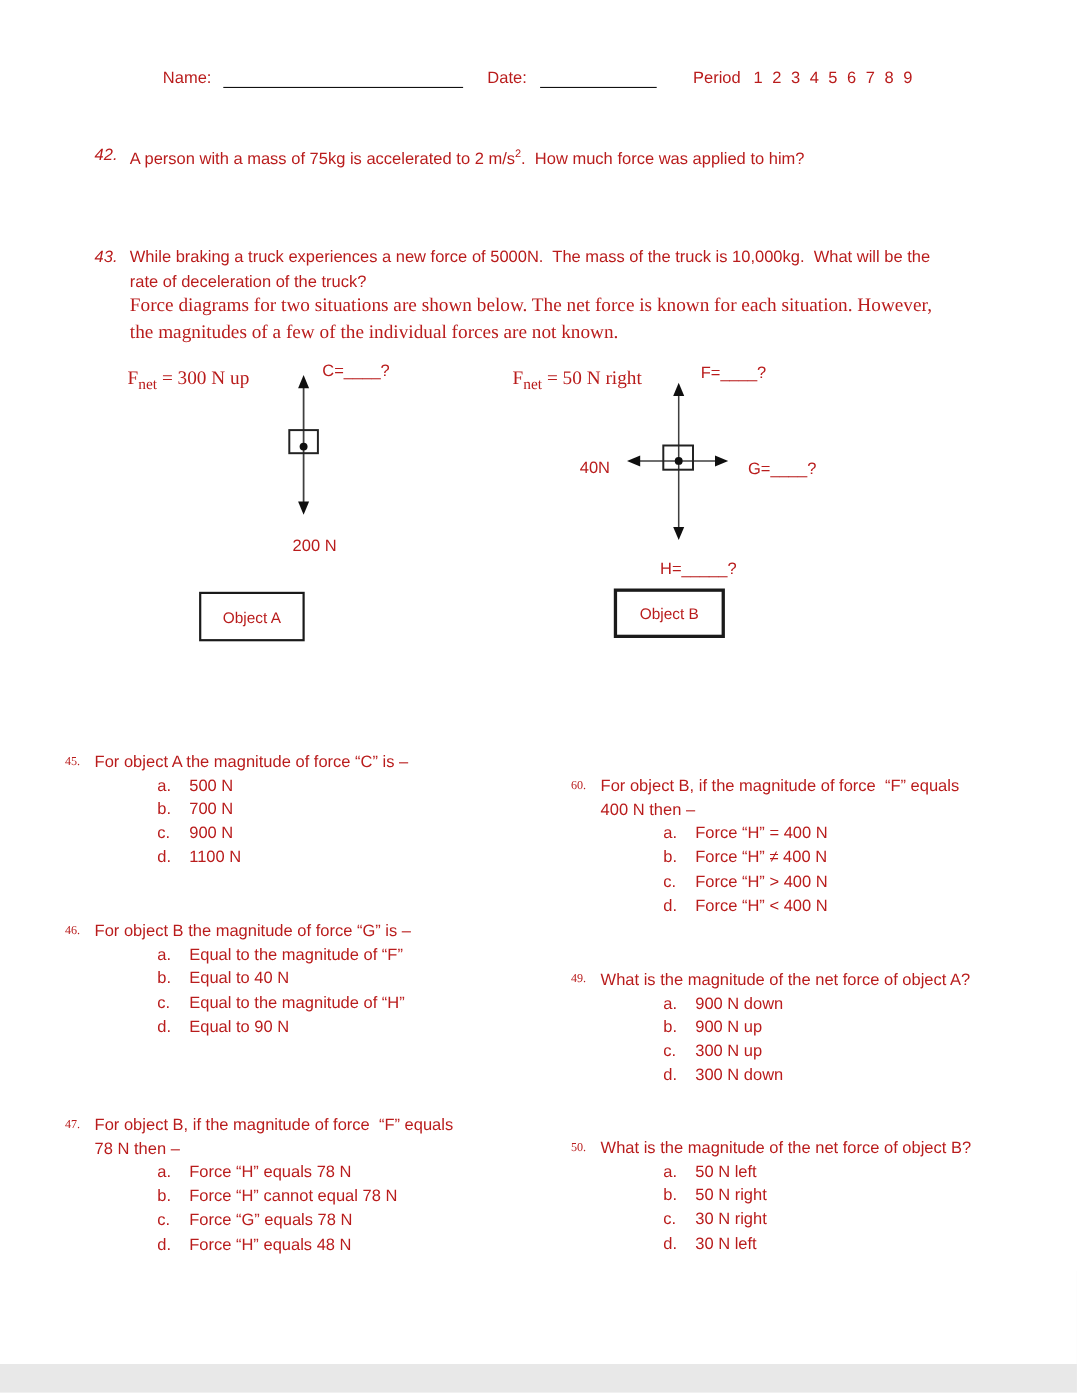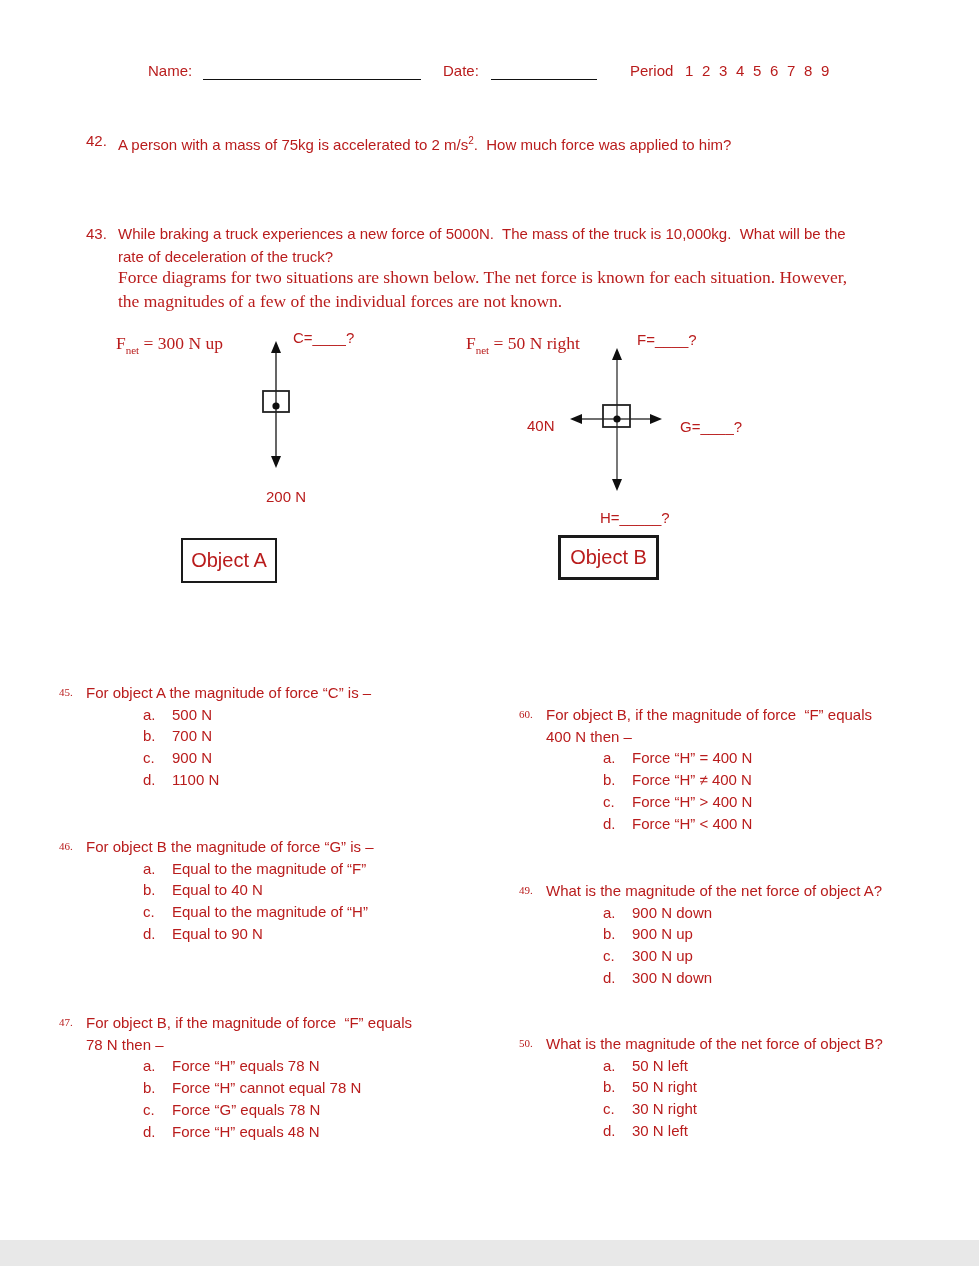--- a/index.html
+++ b/index.html
@@ -12,33 +12,33 @@
   .abs{position:absolute;}
   .serif{font-family:"Liberation Serif",serif;}
   .keep-ws{white-space:pre-wrap;}
   .blank-line{display:inline-block;border-bottom:1.5px solid #111;}
   .period-nums{word-spacing:4.5px;}
 
   
   .question{position:absolute;line-height:21.7px;}
   .q-head{display:flex;}
   .q-num{flex:none;width:27px;font-family:"Liberation Serif",serif;font-size:11px;}
-  .q-num-sans{flex:none;width:32px;font-family:"Liberation Sans",sans-serif;}
+  .q-num-sans{flex:none;width:32px;font-family:"Liberation Sans",sans-serif;font-style:italic;}
   .q-line2{margin-left:27px;}
   .option{display:flex;}
   .opt-letter{flex:none;margin-left:84px;width:29px;}
 
   
   .diag-label{position:absolute;font-size:15px;}
   .fnet{position:absolute;font-family:"Liberation Serif",serif;font-size:17.5px;}
-  .fnet sub{font-size:11px;}
+  .fnet sub{font-size:14px;}
   sup.sq{font-size:10px;}
   .object-box{
     position:absolute;display:flex;align-items:center;justify-content:center;
-    font-size:20px;background:#fff;
+    font-size:14px;background:#fff;
   }
   svg.overlay{position:absolute;left:0;top:0;pointer-events:none;}
 </style>
 </head>
 <body>
 
 <div class="page">
 
   <div class="abs" style="left:148px;top:62px;">Name:</div>
   <span class="blank-line abs" style="left:203px;top:64px;width:218px;height:15px;"></span>

